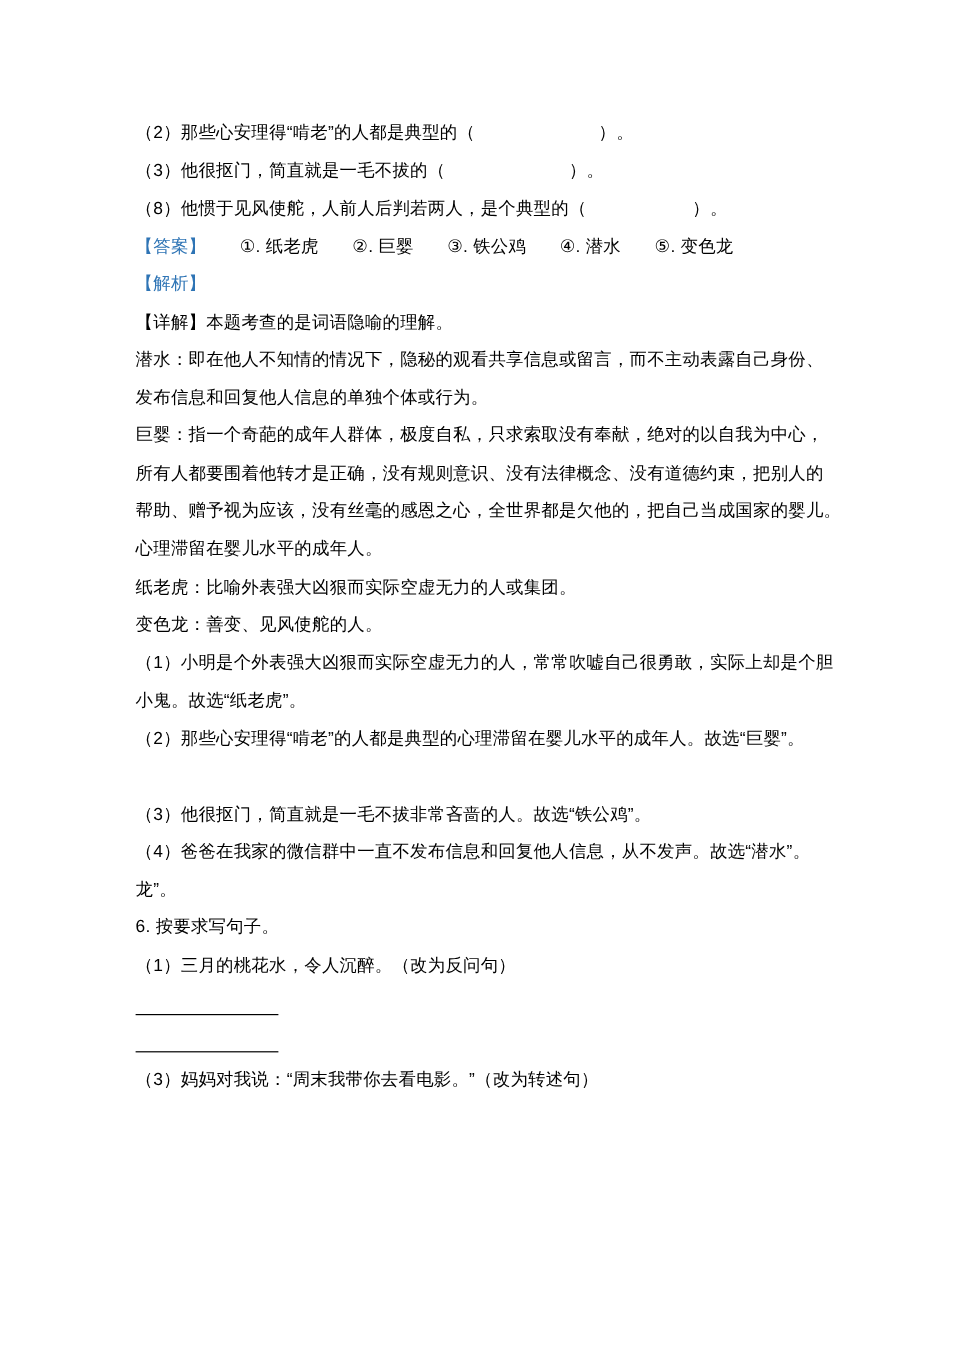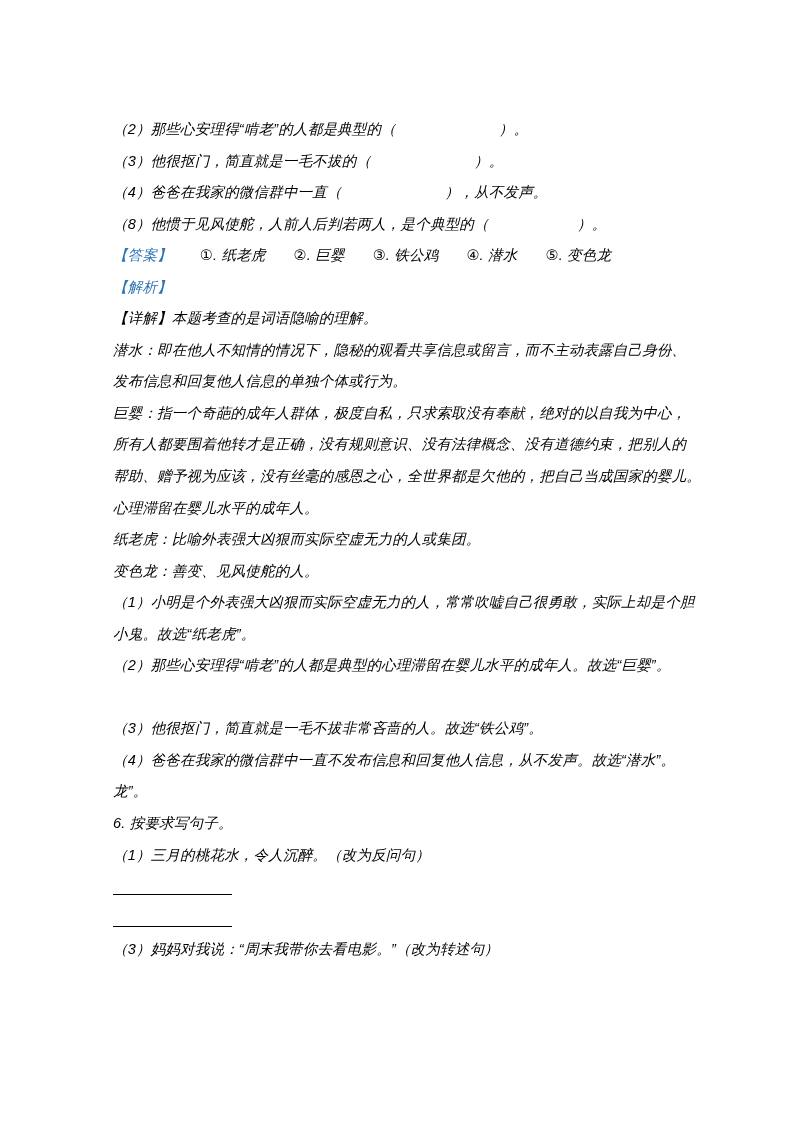--- a/index.html
+++ b/index.html
@@ -11,23 +11,22 @@
     position: relative;
     width: 794px;
     height: 1123px;
     background: var(--page-bg, #ffffff);
     overflow: hidden;
     font-family: "Liberation Sans", "DejaVu Sans", sans-serif;
   }
   .doc-body {
     position: absolute;
     left: 113px;
-    top: 114px;
+    top: 96px;
     width: 570px;
-    font-style: italic;
   }
   .line {
     height: 31.55px;
     line-height: 31.55px;
     font-size: 14.5px;
     color: var(--text-color, #000000);
     white-space: pre;
     letter-spacing: 0.2px;
   }
   .blue-label {
@@ -49,21 +48,20 @@
     vertical-align: top;
   }
 </style>
 </head>
 <body>
 
 <div class="page">
   <div class="doc-body">
       <div class="line">（2）那些心安理得“啃老”的人都是典型的（　　　　　　　）。</div>
       <div class="line">（3）他很抠门，简直就是一毛不拔的（　　　　　　　）。</div>
-      <div class="line">（4）爸爸在我家的微信群中一直（　　　　　　　），从不发声。</div>
       <div class="line">（8）他惯于见风使舵，人前人后判若两人，是个典型的（　　　　　　）。</div>
       <div class="line"><span class="blue-label">【答案】</span><span class="answer-item">①. 纸老虎</span><span class="answer-item">②. 巨婴</span><span class="answer-item">③. 铁公鸡</span><span class="answer-item">④. 潜水</span><span class="answer-item">⑤. 变色龙</span></div>
       <div class="line"><span class="blue-label">【解析】</span></div>
       <div class="line">【详解】本题考查的是词语隐喻的理解。</div>
       <div class="line">潜水：即在他人不知情的情况下，隐秘的观看共享信息或留言，而不主动表露自己身份、</div>
       <div class="line">发布信息和回复他人信息的单独个体或行为。</div>
       <div class="line">巨婴：指一个奇葩的成年人群体，极度自私，只求索取没有奉献，绝对的以自我为中心，</div>
       <div class="line">所有人都要围着他转才是正确，没有规则意识、没有法律概念、没有道德约束，把别人的</div>
       <div class="line">帮助、赠予视为应该，没有丝毫的感恩之心，全世界都是欠他的，把自己当成国家的婴儿。</div>
       <div class="line">心理滞留在婴儿水平的成年人。</div>

